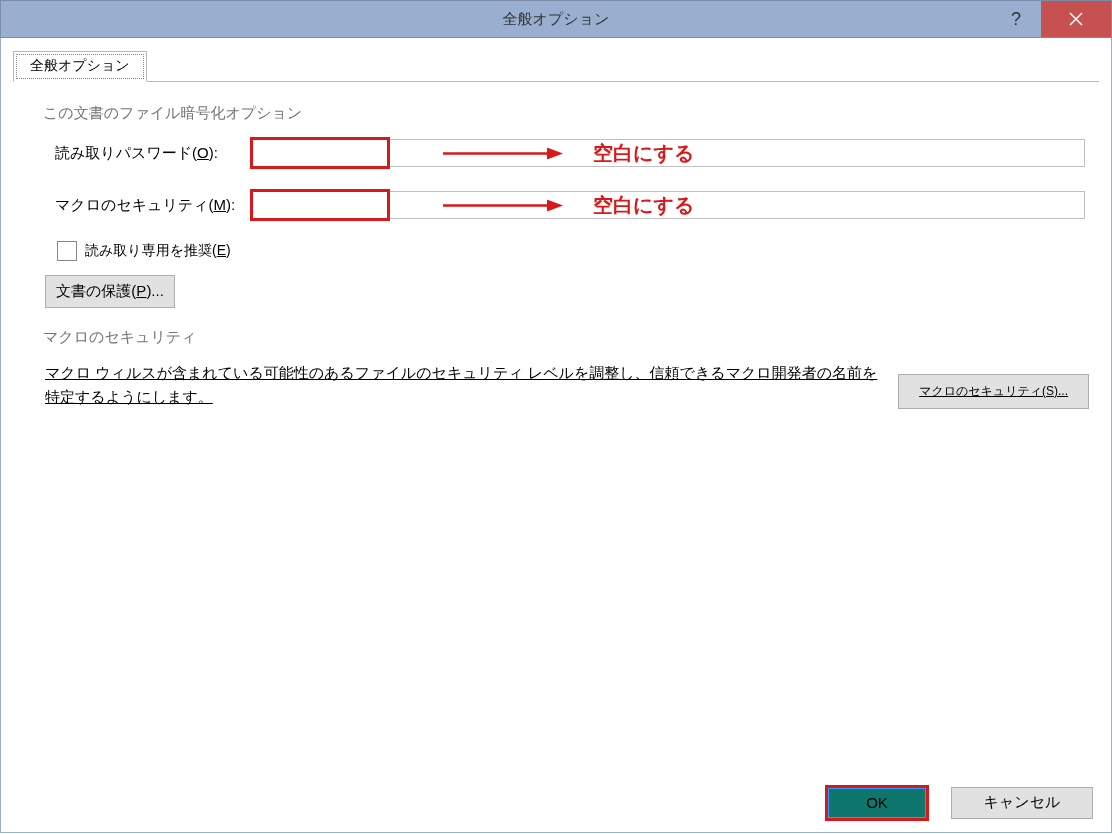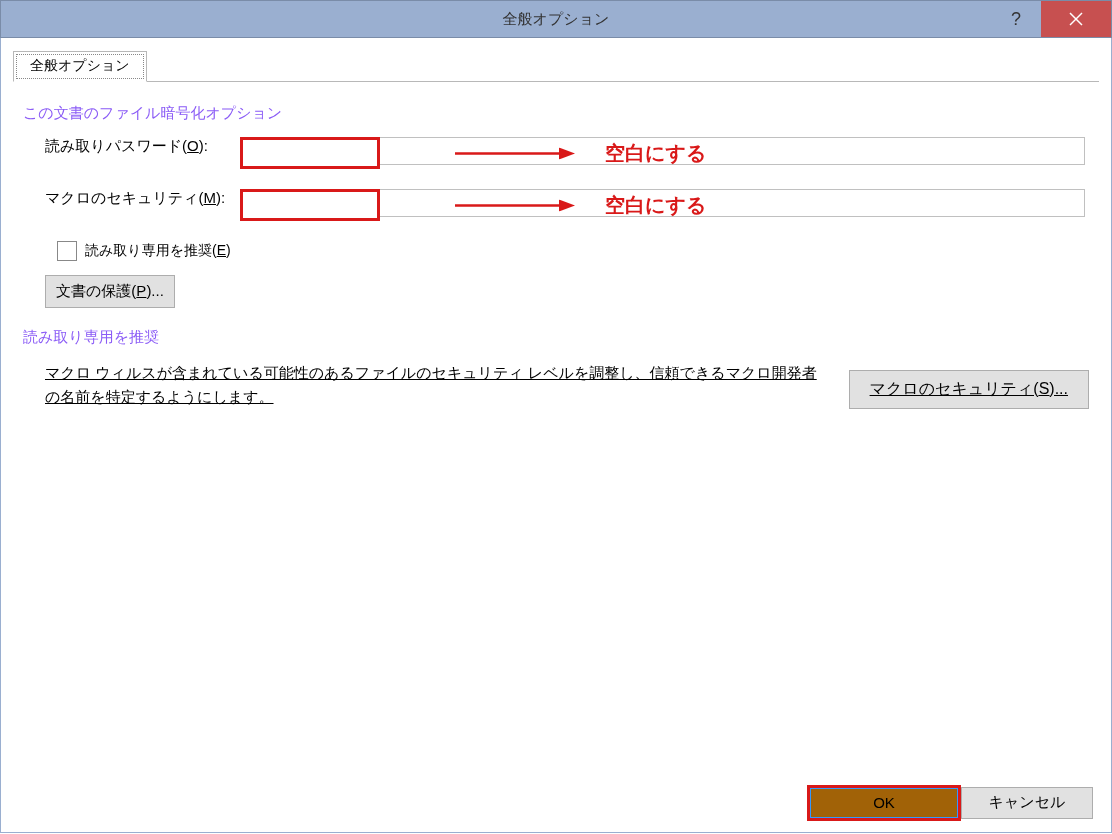--- a/index.html
+++ b/index.html
@@ -79,26 +79,28 @@
       position: relative;
       top: 1px;
       outline: 1px dotted #888;
       outline-offset: -4px;
     }
     .tab-content {
       padding: 22px 10px 10px 10px;
     }
     .section-label {
       font-size: 15px;
-      color: #8b5cf6;
+      color: #737373;
       margin-bottom: 14px;
+      margin-left: 20px;
     }
     .field-row {
       display: flex;
-      margin-left: 22px;
+      align-items: center;
+      margin-left: 32px;
       margin-bottom: 20px;
       position: relative;
     }
     .field-label {
       width: 195px;
       font-size: 15px;
     }
     .password-input {
       width: 140px;
       height: 32px;
@@ -110,21 +112,21 @@
     .input-rest {
       flex: 1;
       height: 28px;
       border: 1px solid #c0c0c0;
       border-left: none;
       background: #fff;
       margin-right: 4px;
     }
     .arrow-annot {
       position: absolute;
-      left: 410px;
+      left: 388px;
       top: 50%;
       transform: translateY(-50%);
       display: flex;
       align-items: center;
       pointer-events: none;
     }
     .arrow-annot svg {
       width: 120px;
       height: 12px;
     }
@@ -169,52 +171,52 @@
     .macro-text {
       flex: 1;
       font-size: 15px;
       line-height: 1.6;
       padding-right: 20px;
     }
     .macro-btn {
       padding: 8px 20px;
       border: 1px solid #adadad;
       background: #e1e1e1;
-      font-size: 16px;
+      font-size: 12px;
       cursor: pointer;
       white-space: nowrap;
     }
     .footer {
       height: 60px;
       display: flex;
       align-items: center;
       justify-content: flex-end;
       padding: 0 18px;
       border-left: 1px solid #9aafd0;
       border-right: 1px solid #9aafd0;
       border-bottom: 1px solid #9aafd0;
     }
     .ok-btn {
-      width: 154px;
+      width: 104px;
       height: 36px;
       border: 3px solid #d91919;
-      background: #a16207;
-      font-size: 15px;
-      cursor: pointer;
-      margin-right: 0;
+      background: #0f766e;
+      font-size: 15px;
+      cursor: pointer;
+      margin-right: 22px;
     }
     .ok-btn-inner {
       border: 1px solid #3399ff;
       height: 100%;
       display: flex;
       align-items: center;
       justify-content: center;
     }
     .cancel-btn {
-      width: 132px;
+      width: 142px;
       height: 32px;
       border: 1px solid #adadad;
       background: #e1e1e1;
       font-size: 15px;
       cursor: pointer;
     }
     .ul {
       text-decoration: underline;
     }
   </style>
@@ -281,21 +283,21 @@
       <span>
         <span>読み取り専用を推奨(</span><span class="ul">E</span><span>)</span>
       </span>
     </div>
 
     <button class="protect-btn">
       <span>文書の保護(</span><span class="ul">P</span><span>)...</span>
     </button>
 
     <div class="macro-section">
-      <div class="section-label">読み取り専用を推奨</div>
+      <div class="section-label">マクロのセキュリティ</div>
       <div class="macro-row">
         <div class="macro-text">マクロ ウィルスが含まれている可能性のあるファイルのセキュリティ レベルを調整し、信頼できるマクロ開発者の名前を特定するようにします。</div>
         <button class="macro-btn">
           <span>マクロのセキュリティ(</span><span class="ul">S</span><span>)...</span>
         </button>
       </div>
     </div>
 
   </div>
 </div>

